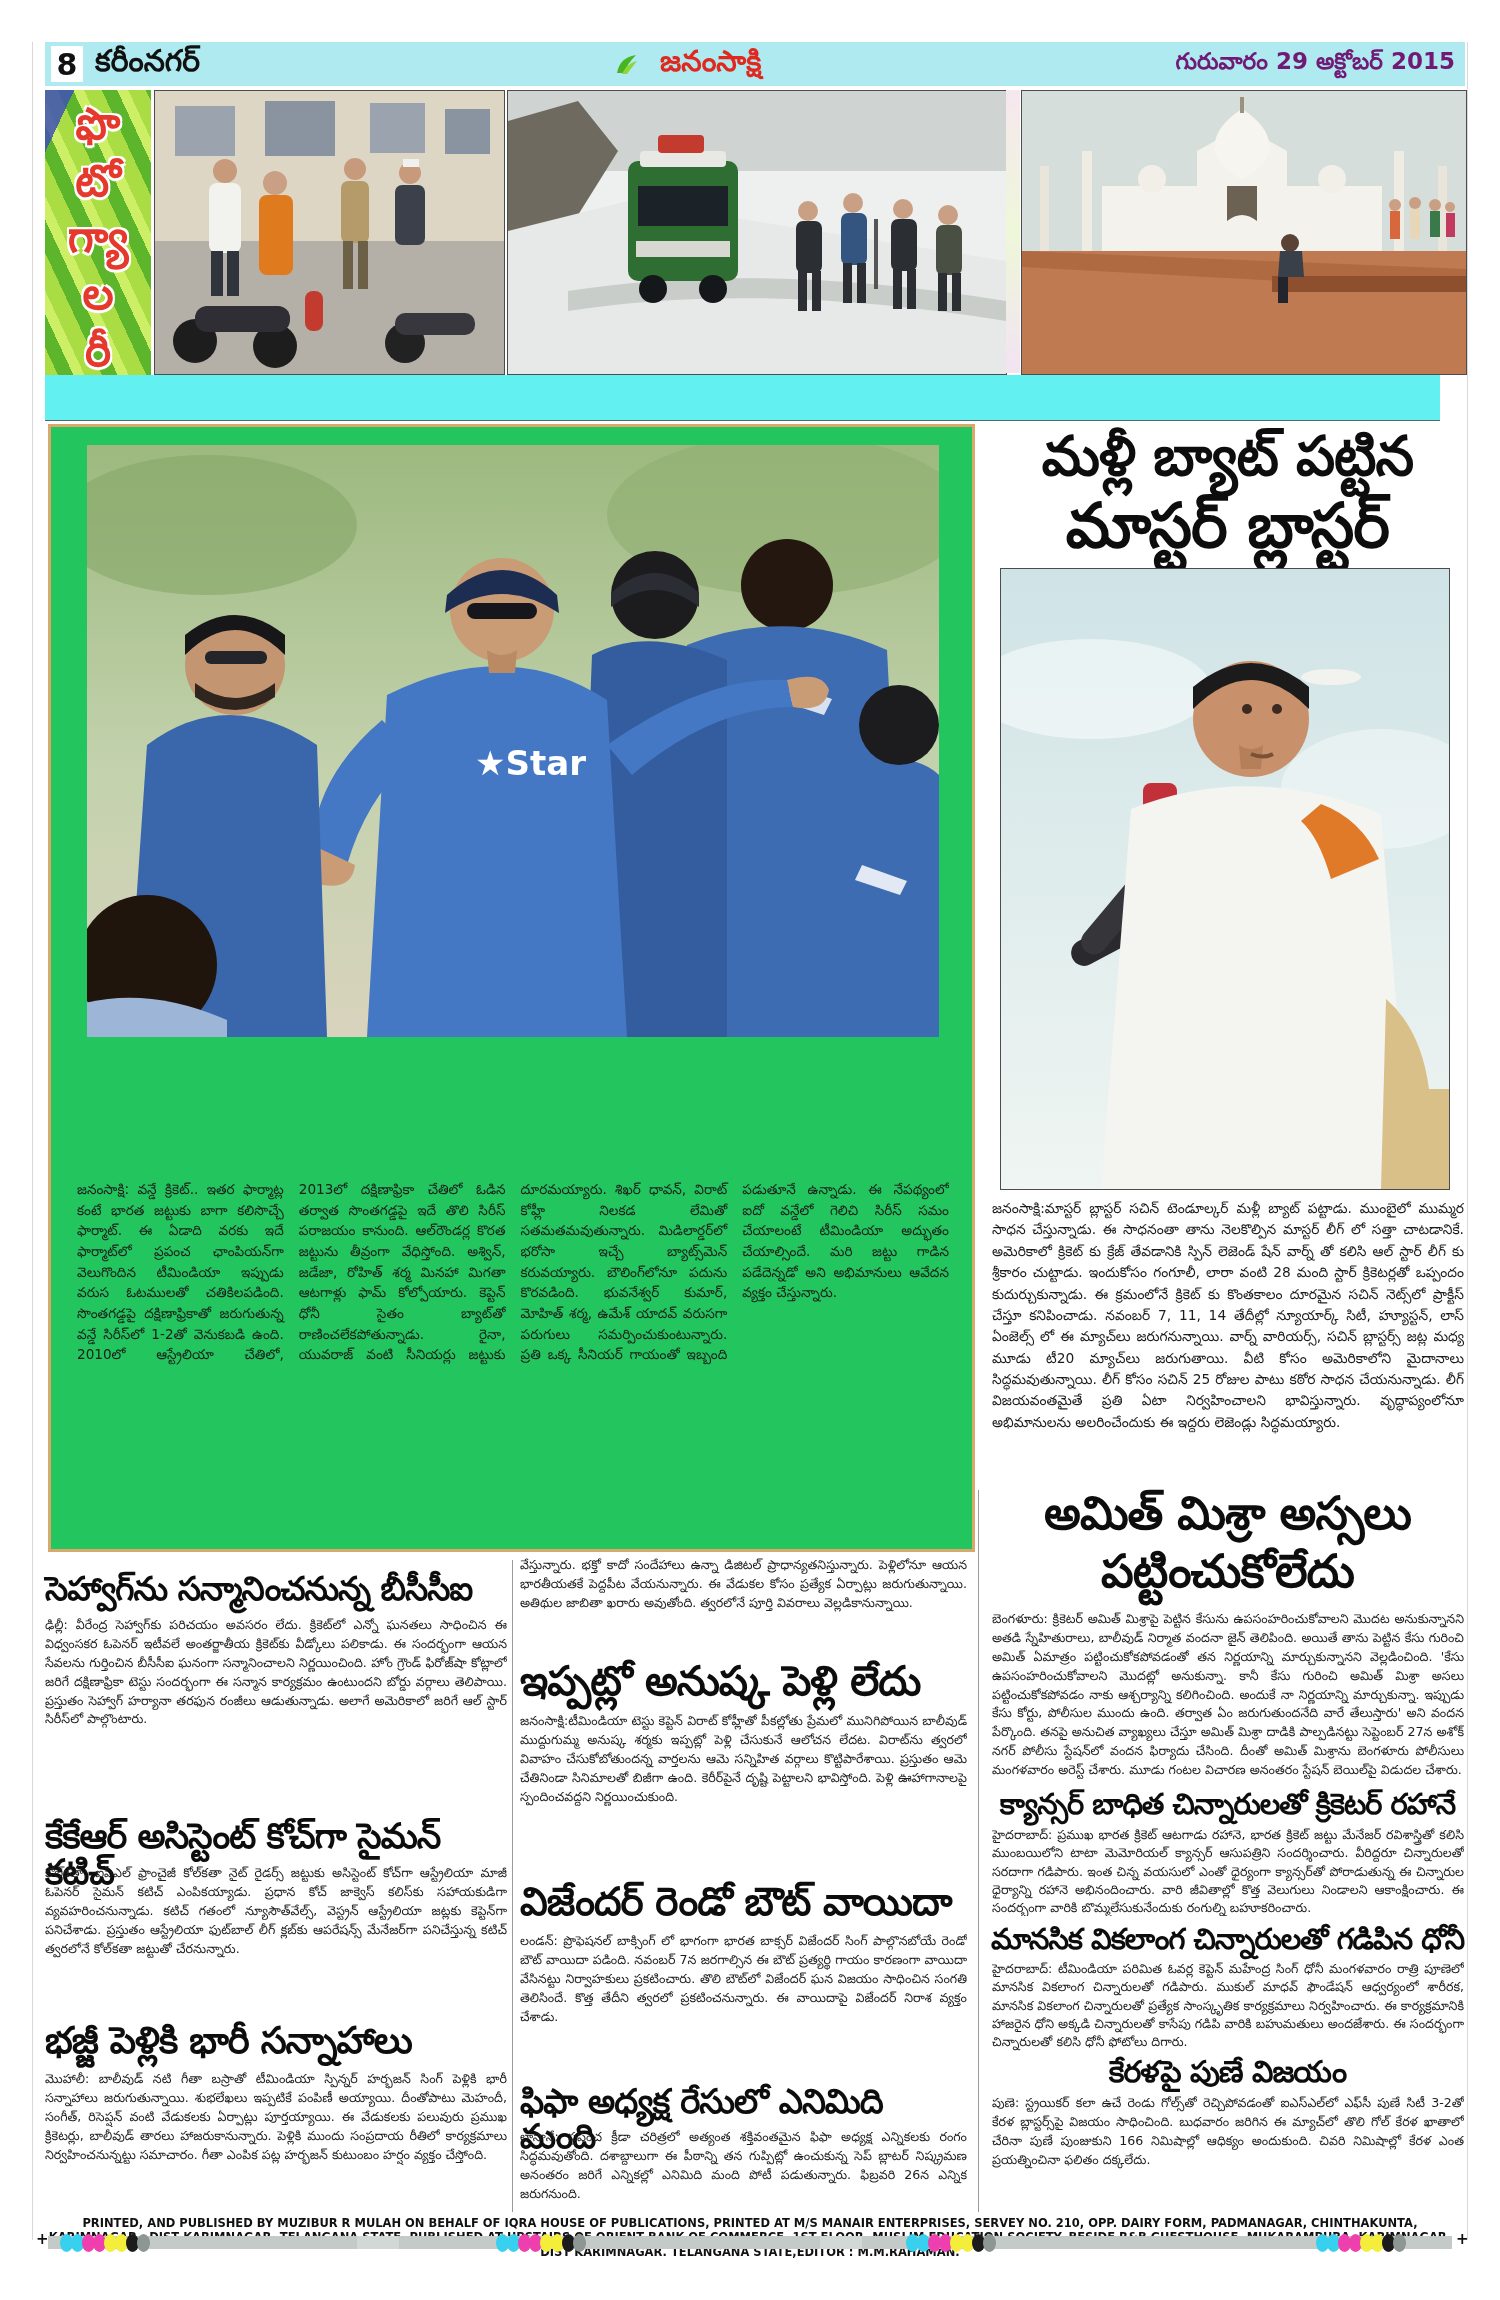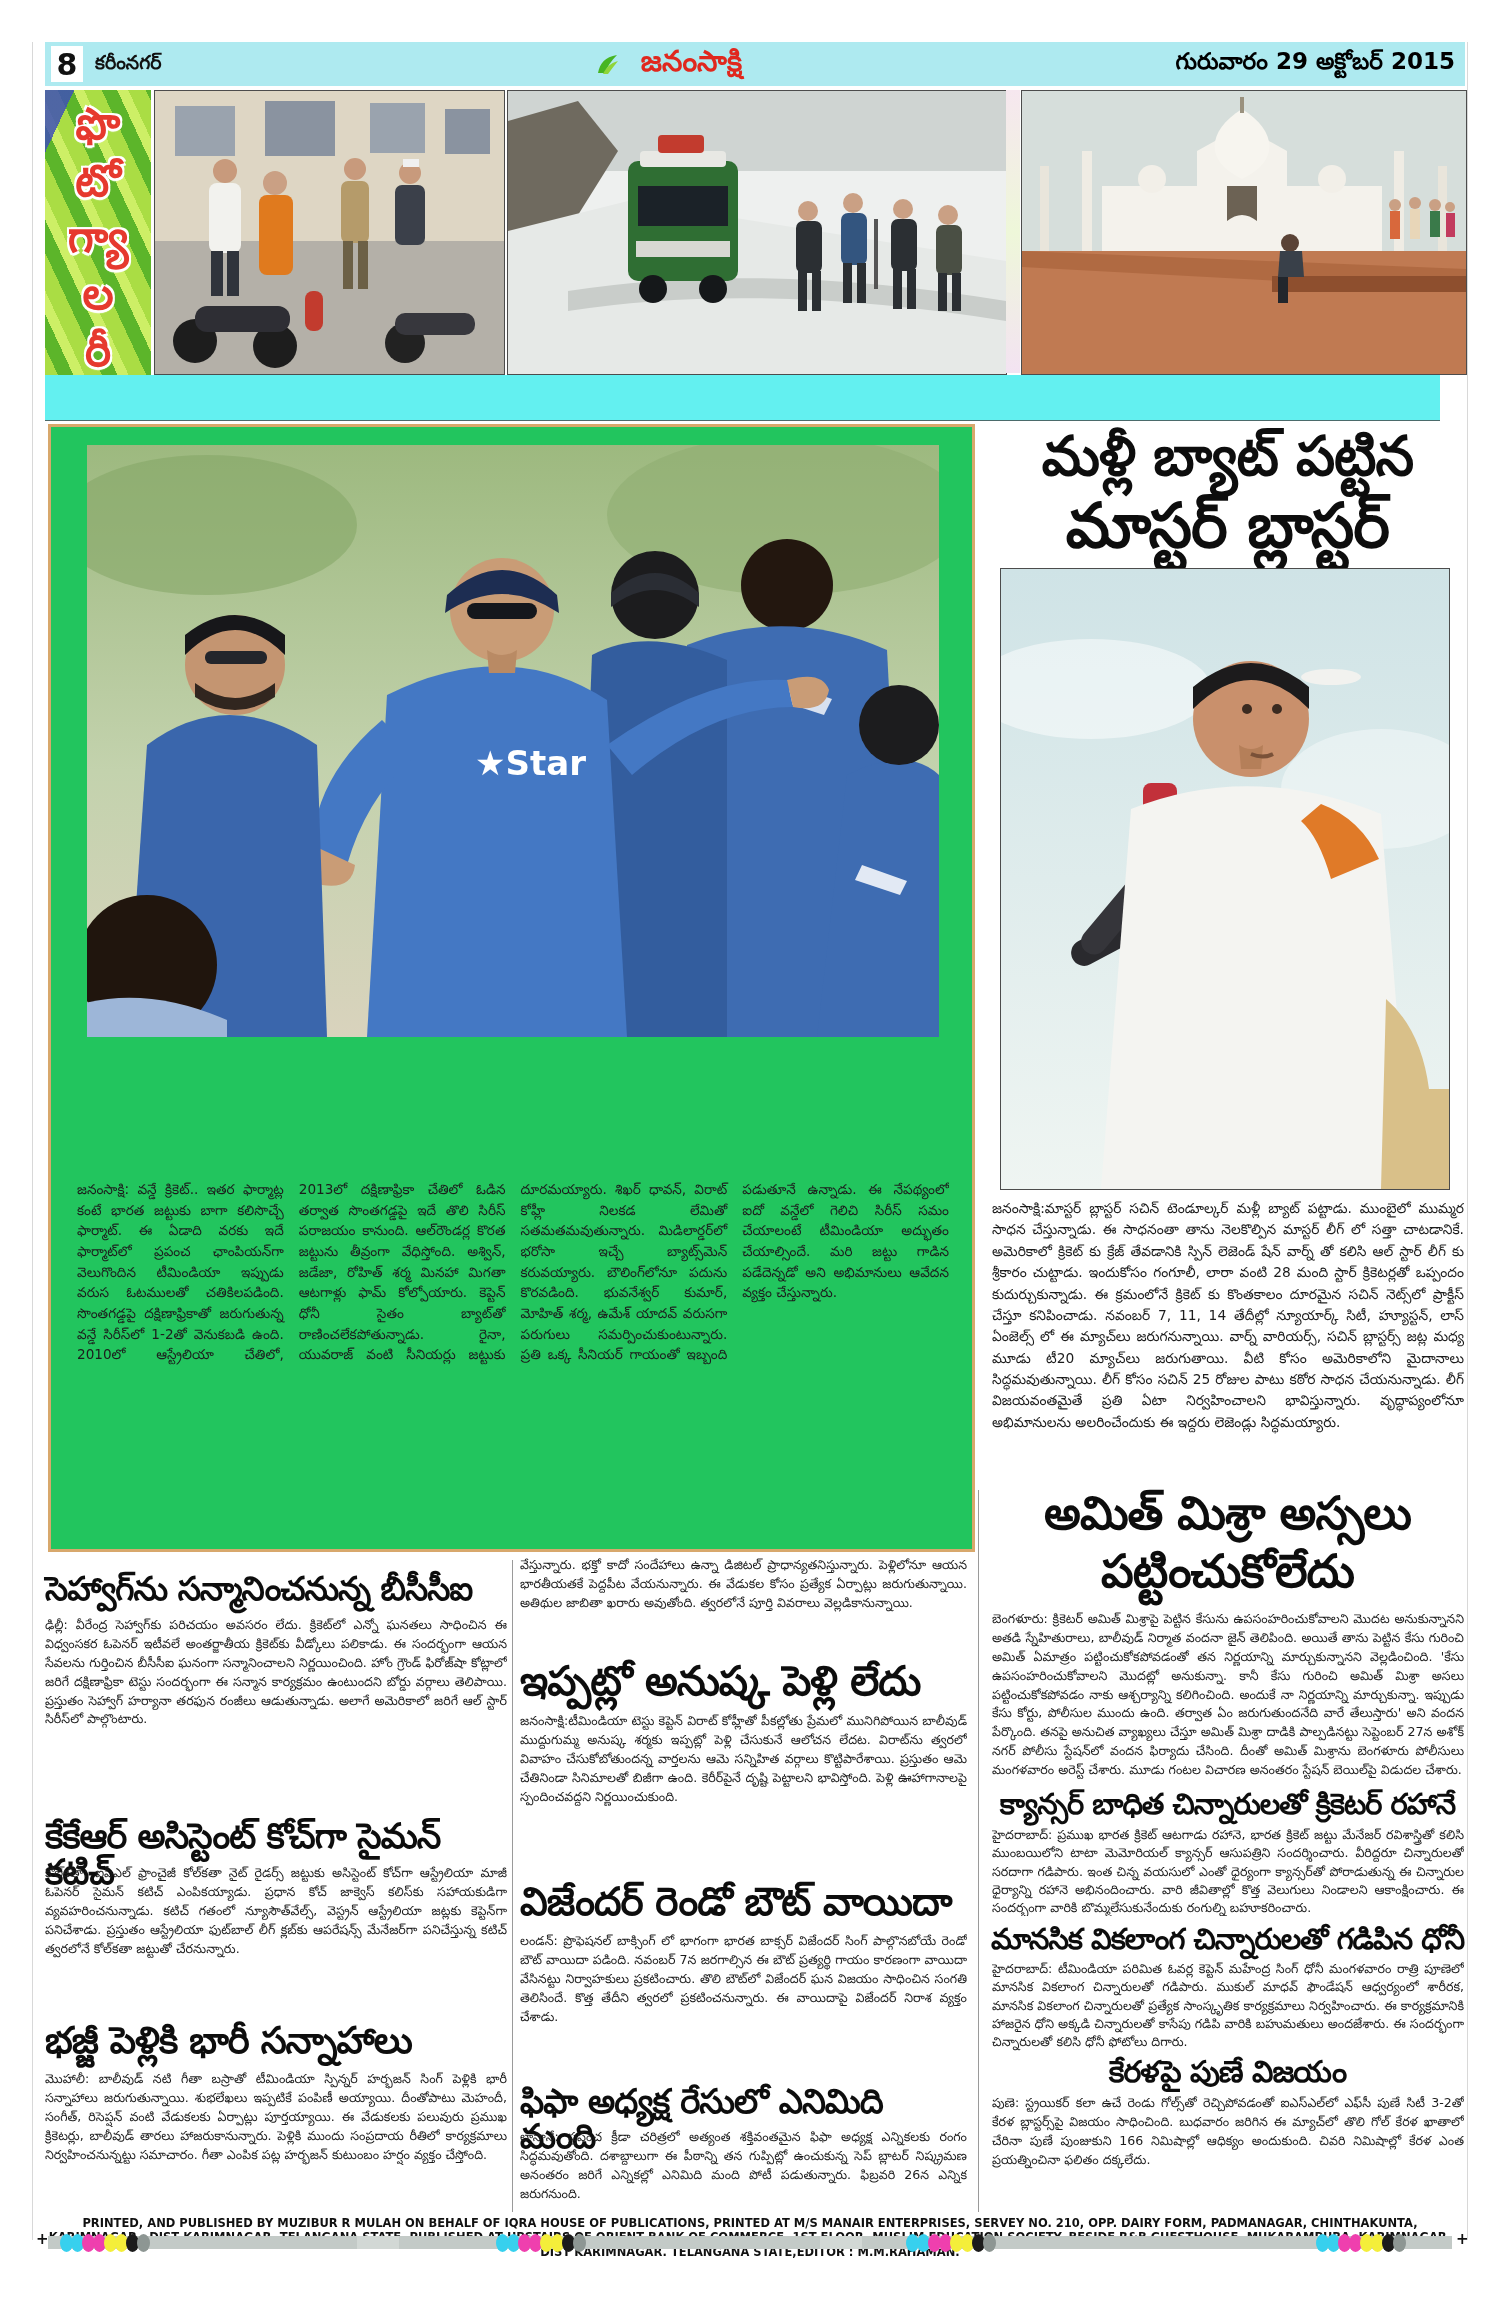--- a/index.html
+++ b/index.html
@@ -4,23 +4,23 @@
 <style>
   html,body{margin:0;padding:0;background:#9a9a9a;}
   .page{position:relative;width:1500px;height:2300px;background:#ffffff;
         font-family:"DejaVu Sans","Liberation Sans",sans-serif;overflow:hidden;margin:0 auto;}
   .abs{position:absolute;}
   .edge{position:absolute;top:42px;bottom:60px;width:1px;background:#d8d8d8;}
   
   .hdrbar{background:#aeeaf0;display:flex;align-items:center;}
   .pagenum{background:#ffffff;color:#111;font-weight:bold;font-size:30px;
            width:32px;height:36px;display:flex;align-items:center;justify-content:center;margin-left:6px;}
-  .edition{font-size:19px;font-weight:bold;color:#111;margin-left:12px;}
+  .edition{font-size:30px;font-weight:bold;color:#111;margin-left:12px;}
   .masthead{color:#e0281e;font-weight:bold;font-size:29px;display:flex;align-items:center;gap:20px;}
-  .dateline{font-size:23px;font-weight:bold;color:#000000;}
+  .dateline{font-size:23px;font-weight:bold;color:#701a75;}
   
   .banner{background:
       linear-gradient(115deg, rgba(63,81,181,.85) 0 12%, rgba(63,81,181,0) 12%),
       repeating-linear-gradient(65deg,#aadd44 0 16px,#5cb52a 16px 30px,#cdef66 30px 40px);
       display:flex;flex-direction:column;align-items:center;justify-content:space-around;padding:6px 0;}
   .banner .lt{color:#e6392e;font-weight:bold;font-size:44px;line-height:1;
       text-shadow:-2px -2px 0 #fff,2px -2px 0 #fff,-2px 2px 0 #fff,2px 2px 0 #fff,0 3px 1px #fff;}
   .ph{border:1px solid #4c4c4c;overflow:hidden;background:#ccc;}
   .cyanstrip{background:#63f0f0;border-bottom:1px solid #4b6b6b;}
   

